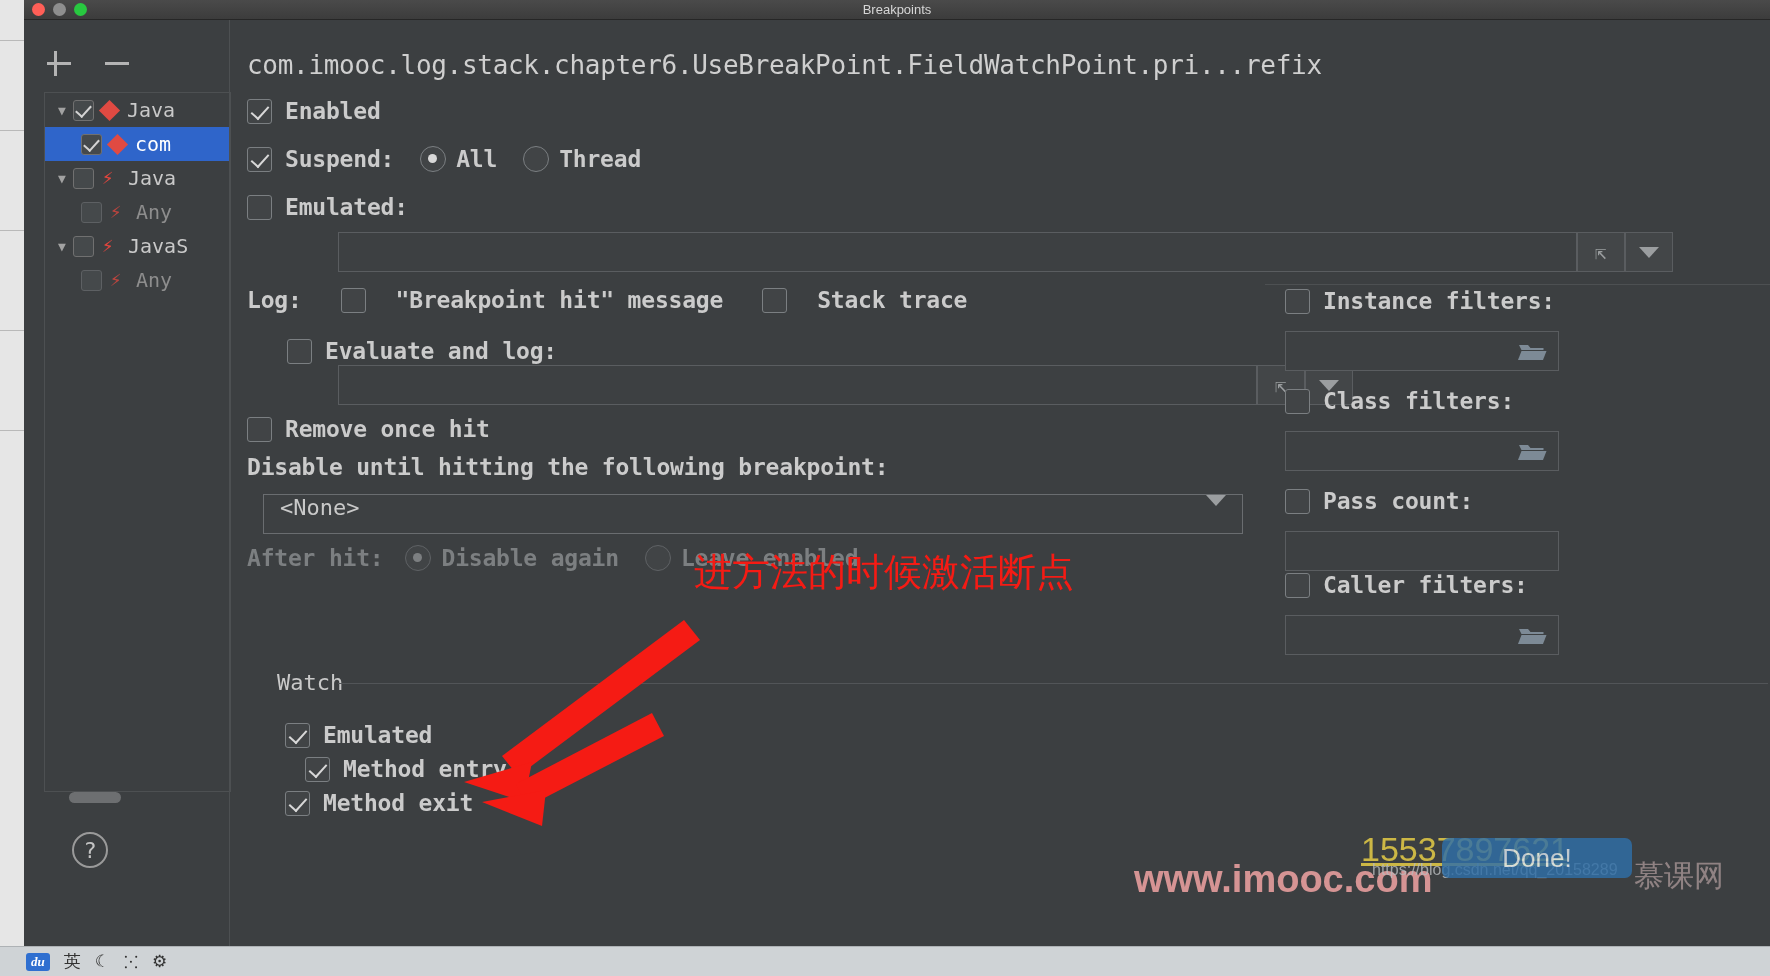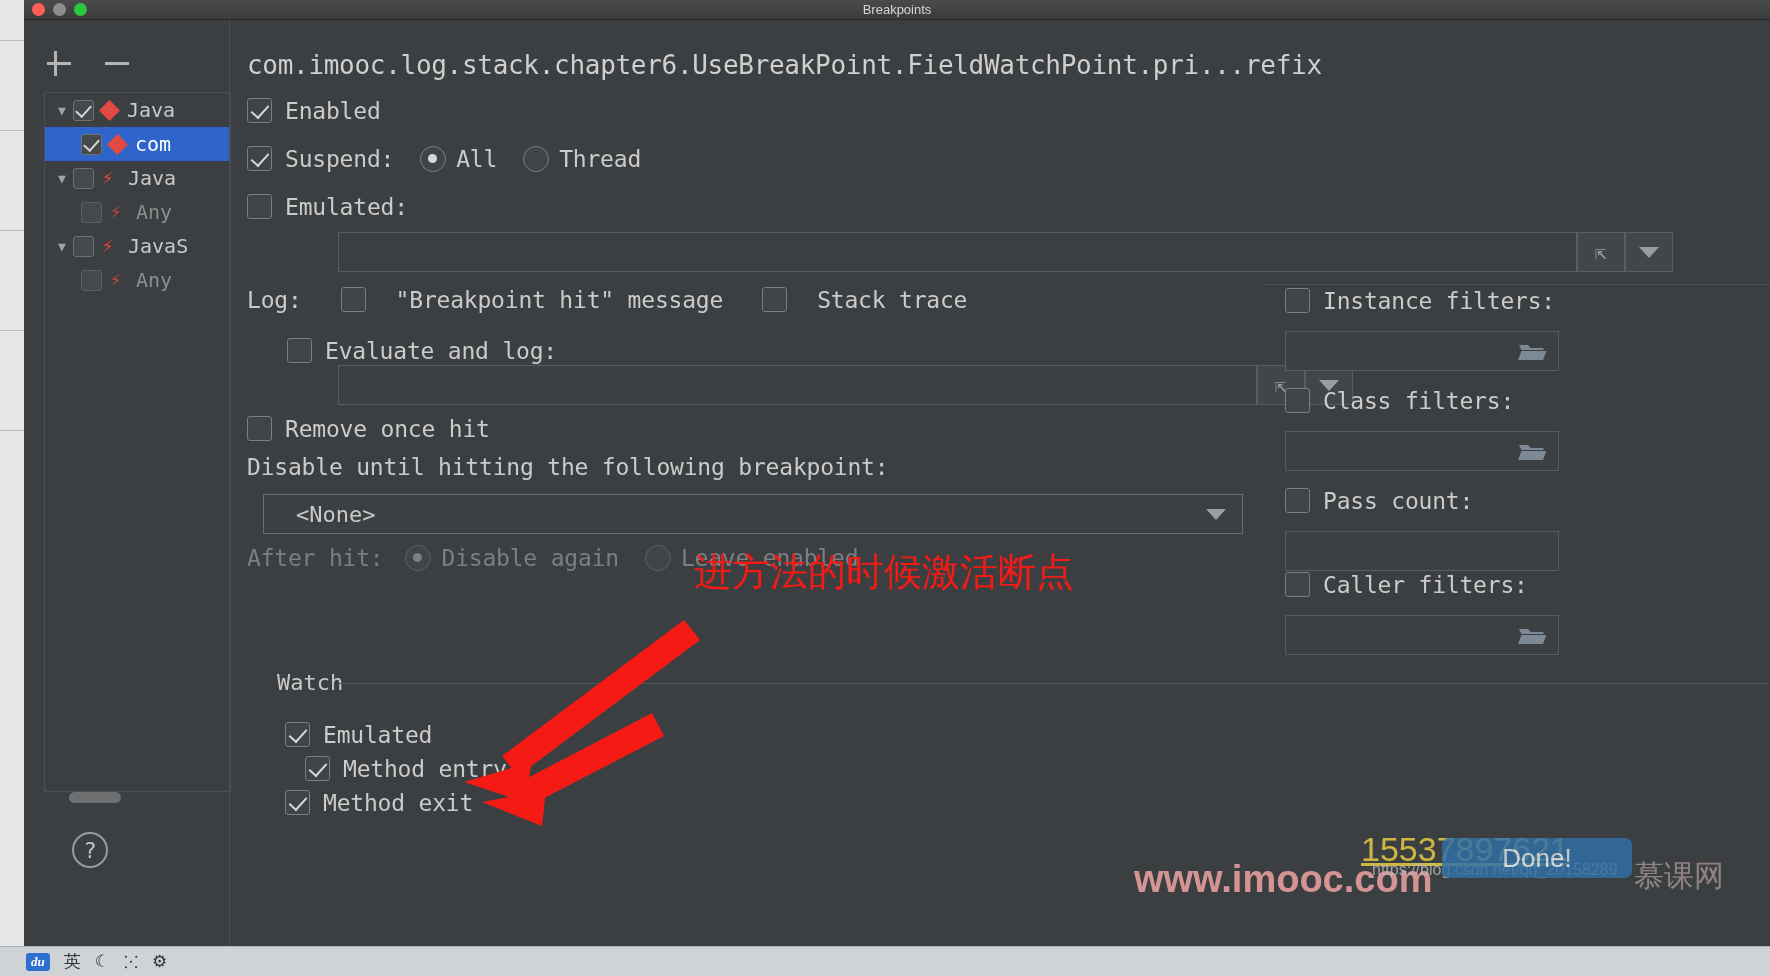--- a/index.html
+++ b/index.html
@@ -107,21 +107,21 @@
   .vsep { position: absolute; left: 205px; top: 0; width: 1px; height: 926px; background: #4d5052; }
 
   
   .detail { position: absolute; left: 206px; top: 0; right: 0; height: 926px; }
 
   .bp-title {
     position: absolute; left: 17px; top: 30px;
     font-size: 26px; color: #cfcfcf; letter-spacing: -0.3px;
   }
 
-  .row { position: absolute; display: flex; align-items: flex-start; }
+  .row { position: absolute; display: flex; align-items: flex-end; font-weight: bold; }
   .lbl { font-size: 23px; color: #cbcbcb; letter-spacing: -0.2px; }
   .lbl.dim { color: #7c7f81; }
 
   .big-cbx {
     width: 25px; height: 25px; border: 1.6px solid #7b7f82; border-radius: 3px;
     background: #414446; position: relative; flex: 0 0 auto; margin-right: 13px;
   }
   .big-cbx.on::after {
     content: ""; position: absolute; left: 7px; top: 2px;
     width: 8px; height: 15px; border: solid #d8d8d8;
@@ -146,21 +146,21 @@
     position: absolute; border: 1px solid #5a5d60; background: #434648;
     display: flex; align-items: center; justify-content: center;
   }
   .expand-ico { color: #9b9ea0; font-size: 19px; }
   .caret-dn {
     width: 0; height: 0; border-left: 10px solid transparent;
     border-right: 10px solid transparent; border-top: 11px solid #9b9ea0;
   }
   .combo {
     position: absolute; border: 1px solid #6a6d70; background: #3d4042;
-    display: flex; align-items: center; padding-left: 16px;
+    display: flex; 
   }
   .combo .val { font-size: 22px; color: #c9c9c9; padding-left: 16px; }
   .combo .cd { position: absolute; right: 16px; }
 
   .folder-ico {
     position: absolute; right: 10px; top: 50%; transform: translateY(-50%);
     width: 30px; height: 22px;
   }
 
   .sec-title { position: absolute; font-size: 22px; color: #c9c9c9; }

